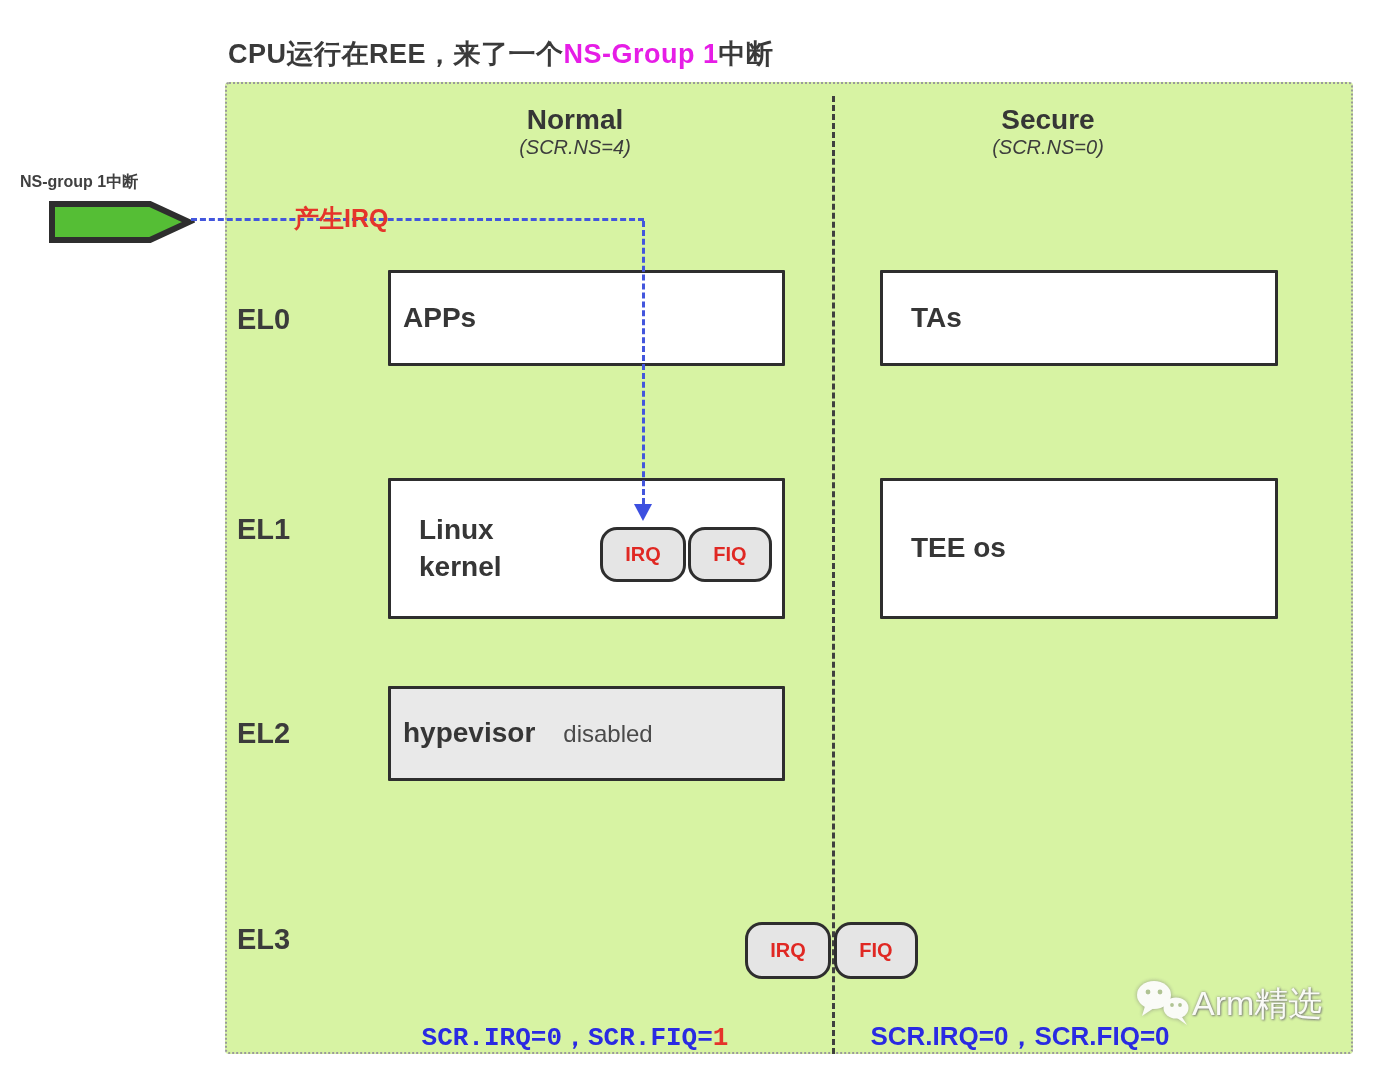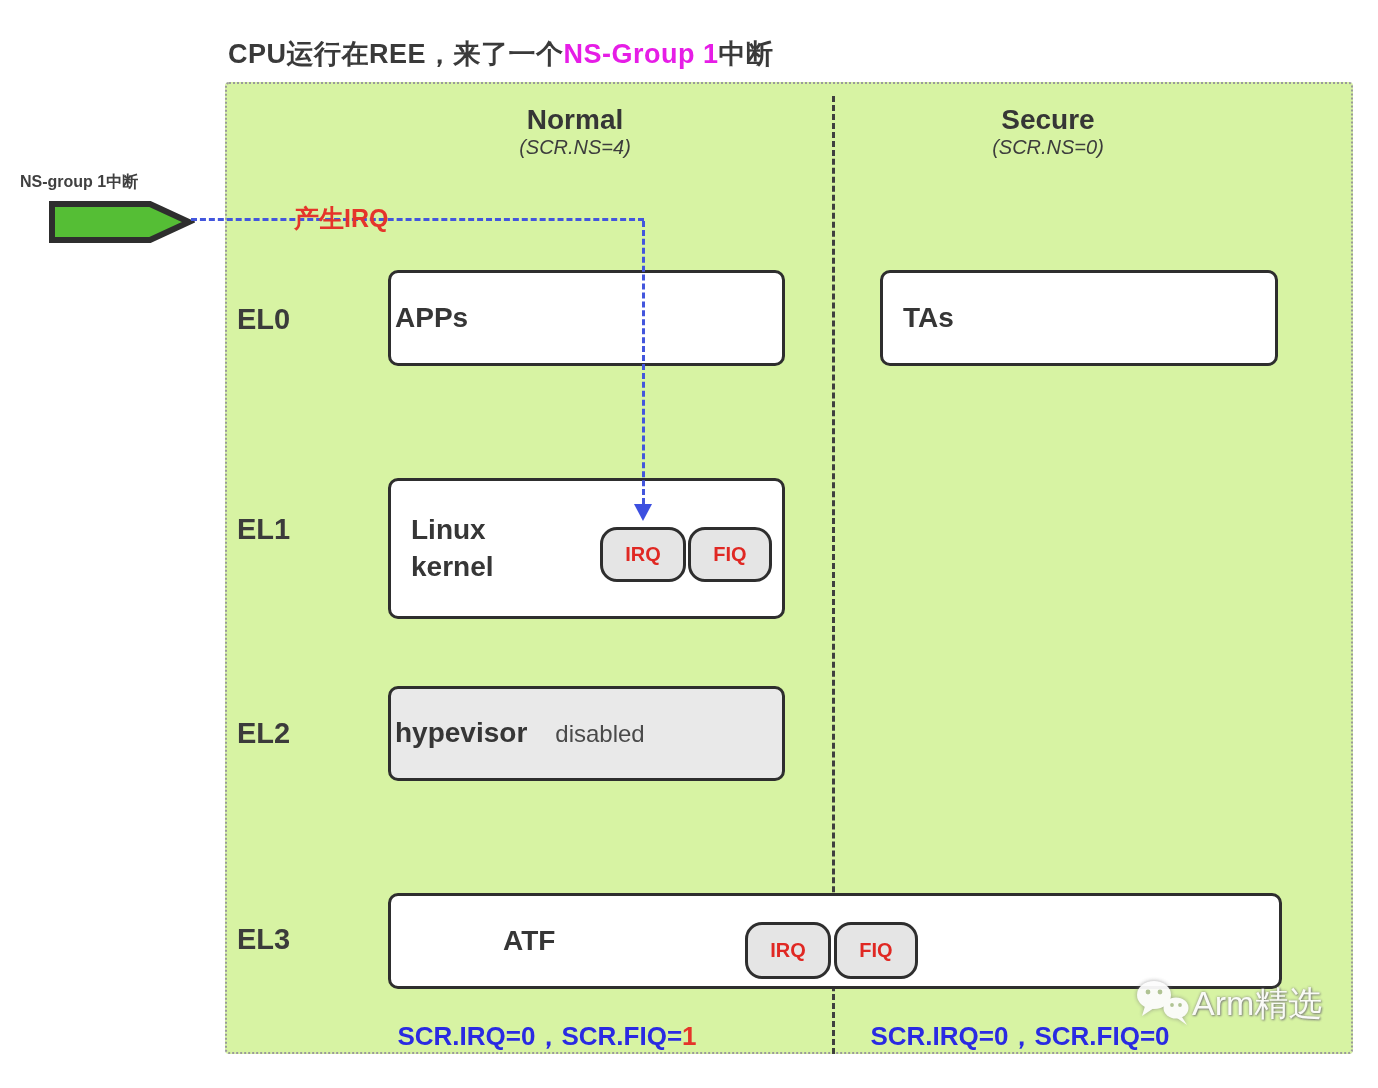--- a/index.html
+++ b/index.html
@@ -31,21 +31,21 @@
   .flow-h{position:absolute;left:191px;top:218px;width:453px;height:0;border-top:3px dashed #4356dd;z-index:3;}
   .flow-v{position:absolute;left:642px;top:221px;width:0;height:283px;border-left:3px dashed #4356dd;z-index:3;}
   .flow-arrowhead{position:absolute;left:634px;top:504px;width:0;height:0;border-left:9px solid transparent;border-right:9px solid transparent;border-top:17px solid #3c4fe0;z-index:3;}
   .irq-annotation{position:absolute;left:294px;top:202px;font-size:25px;font-weight:bold;color:#e5342a;z-index:4;white-space:nowrap;}
 
   
   .el-label{position:absolute;left:237px;font-size:29px;font-weight:bold;color:#3b3b3b;z-index:2;}
   #el0-label{top:303px;} #el1-label{top:513px;} #el2-label{top:717px;} #el3-label{top:923px;}
 
   
-  .box{position:absolute;background:#ffffff;border:3px solid #2e2e2e;border-radius:10px;box-sizing:border-box;z-index:2;display:flex;align-items:center;}
+  .box{position:absolute;background:#ffffff;border:3px solid #2e2e2e;border-radius:1px;box-sizing:border-box;z-index:2;display:flex;align-items:center;padding-left:8px;}
   .box .box-label{font-size:28px;font-weight:bold;color:#363636;line-height:1.3;}
   #apps-box{left:388px;top:270px;width:397px;height:96px;}
   #apps-box .box-label{padding-left:4px;}
   #tas-box{left:880px;top:270px;width:398px;height:96px;}
   #tas-box .box-label{padding-left:20px;}
   #linux-box{left:388px;top:478px;width:397px;height:141px;}
   #linux-box .box-label{padding-left:20px;width:140px;}
   #tee-box{left:880px;top:478px;width:398px;height:141px;}
   #tee-box .box-label{padding-left:20px;}
   #hyp-box{left:388px;top:686px;width:397px;height:95px;background:#e9e9e9;align-items:center;}
@@ -56,21 +56,21 @@
 
   
   .badge{position:absolute;background:#e5e5e5;border:3px solid #2e2e2e;border-radius:17px;box-sizing:border-box;display:flex;align-items:center;justify-content:center;font-size:20px;font-weight:bold;color:#e02823;z-index:3;}
   #irq-el1{left:600px;top:527px;width:86px;height:55px;}
   #fiq-el1{left:688px;top:527px;width:84px;height:55px;}
   #irq-el3{left:745px;top:922px;width:86px;height:57px;}
   #fiq-el3{left:834px;top:922px;width:84px;height:57px;}
 
   
   .scr-status{position:absolute;top:1019px;width:350px;text-align:center;font-size:26px;font-weight:bold;color:#2a2ae2;z-index:2;white-space:nowrap;}
-  #normal-scr{left:372px;}
+  #normal-scr{left:400px;font-family:Liberation Mono, monospace;}
   #secure-scr{left:845px;}
   .scr-value-red{color:#e5342a;}
   .scr-value-blue{color:#2a2ae2;}
 
   
   .watermark{position:absolute;left:1134px;top:978px;display:flex;align-items:center;gap:0;z-index:5;opacity:0.95;}
   .watermark-text{font-size:34px;color:#fbfbfb;text-shadow:0 0 3px rgba(125,125,125,0.9),1px 1px 2px rgba(110,110,110,0.8);white-space:nowrap;}
   .wechat-icon svg{filter:drop-shadow(0 0 2px rgba(120,120,120,0.7));}
 </style>
 </head>
@@ -113,31 +113,31 @@
   <div class="box" id="apps-box">
     <span class="box-label">APPs</span>
   </div>
   <div class="box" id="tas-box">
     <span class="box-label">TAs</span>
   </div>
 
   <div class="box" id="linux-box">
     <span class="box-label">Linux kernel</span>
   </div>
+  <div class="box" id="tee-box">
+    <span class="box-label">TEE os</span>
+  </div>
   <div class="badge" id="irq-el1">IRQ</div>
   <div class="badge" id="fiq-el1">FIQ</div>
 
   <div class="box" id="hyp-box">
     <span class="box-label">hypevisor</span>
     <span class="status-text">disabled</span>
   </div>
 
-  <div class="box" id="atf-box">
-    <span class="box-label">ATF</span>
-  </div>
   <div class="badge" id="irq-el3">IRQ</div>
   <div class="badge" id="fiq-el3">FIQ</div>
 
   <div class="scr-status" id="normal-scr"><span>SCR.IRQ=0，SCR.FIQ=</span><span class="scr-value-red">1</span></div>
   <div class="scr-status" id="secure-scr"><span>SCR.IRQ=0，SCR.FIQ=</span><span class="scr-value-blue">0</span></div>
 
   <div class="watermark">
     <span class="wechat-icon">
       <svg width="58" height="48" viewBox="0 0 58 48">
         <ellipse cx="20" cy="17" rx="17" ry="14" fill="#fcfcfc"></ellipse>

